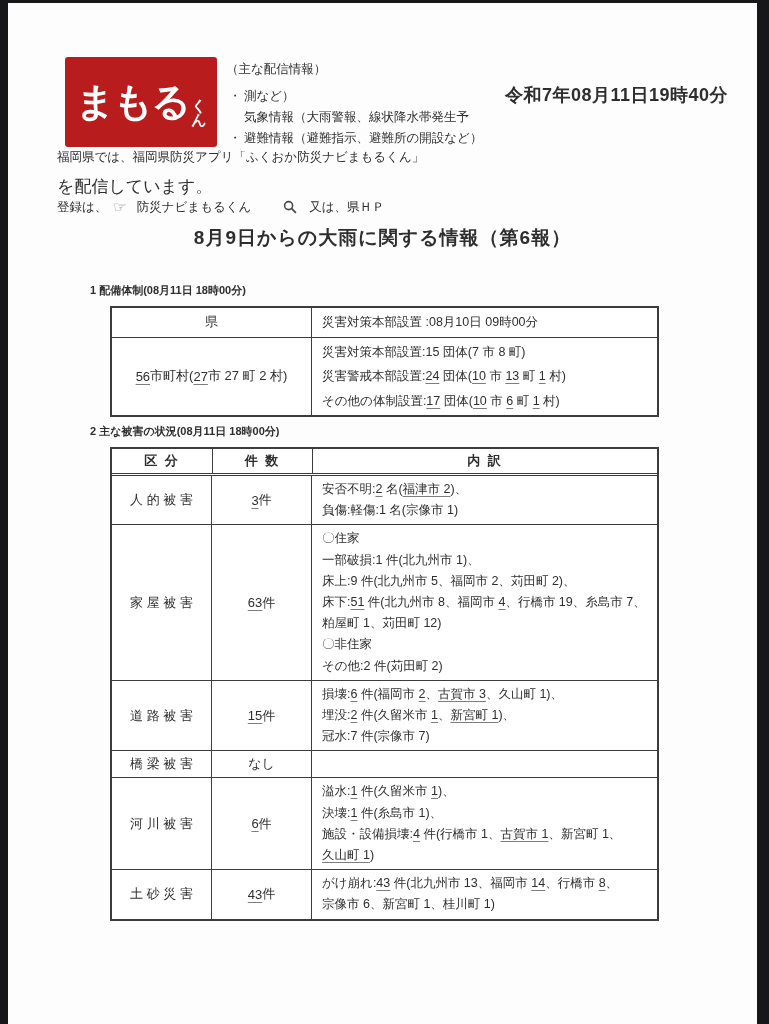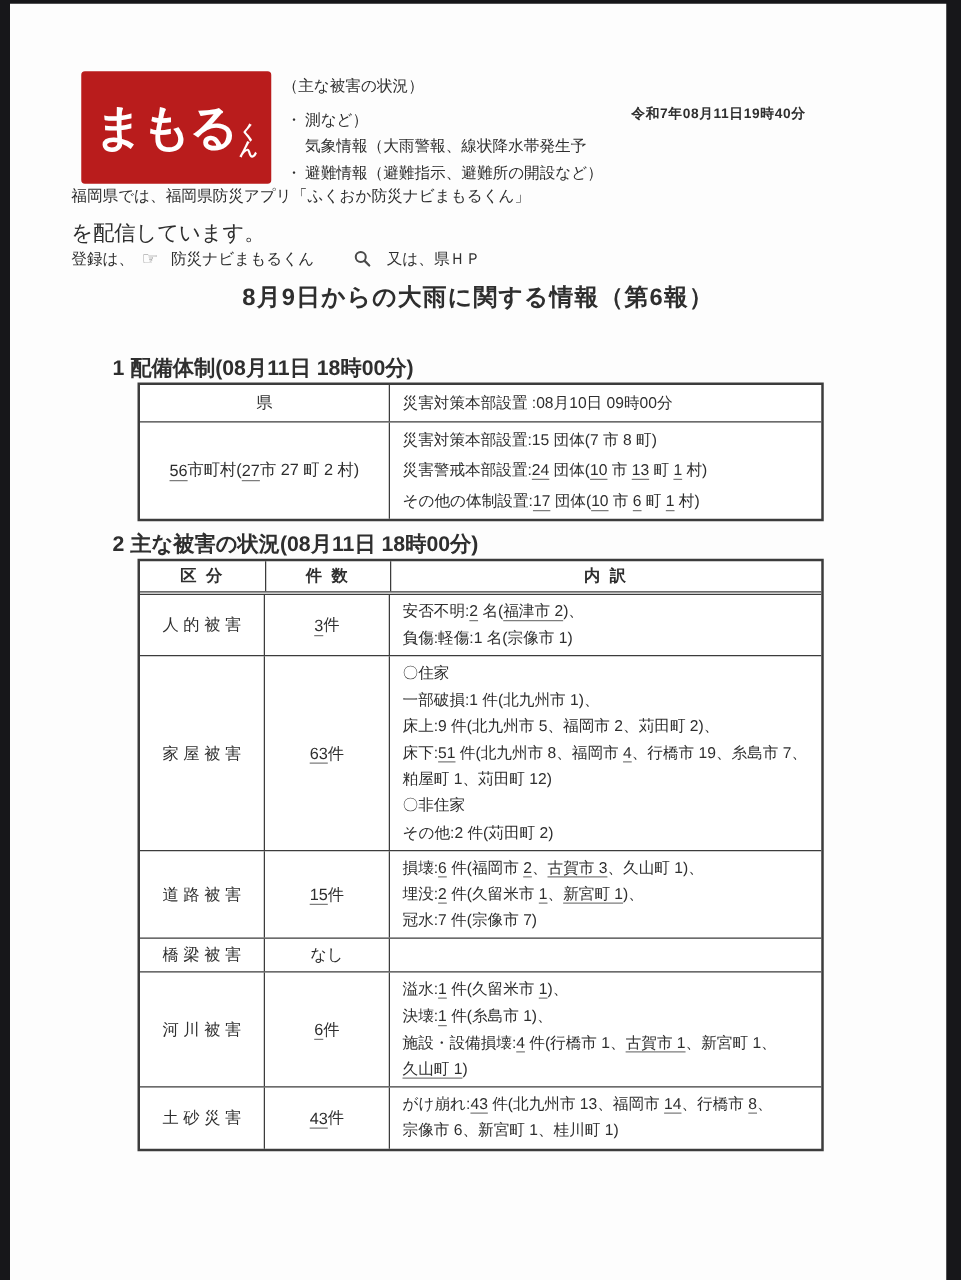--- a/index.html
+++ b/index.html
@@ -27,38 +27,38 @@
     display:flex; flex-direction:column; font-size:15px; font-weight:bold;
     line-height:14px; margin-top:22px; margin-left:2px;
   }
   .dist-info { position:absolute; left:218px; top:58px; width:280px; font-size:12.5px; }
   .dist-title { margin-bottom:8px; }
   .bullet { display:flex; line-height:21px; }
   .bullet-marker { width:18px; text-align:center; flex:0 0 18px; }
   .bullet-line { white-space:nowrap; }
   .datetime {
     position:absolute; left:497px; top:80px;
-    font-size:11px; font-weight:bold; letter-spacing:0.5px; white-space:nowrap;
+    font-size:18px; font-weight:bold; letter-spacing:0.5px; white-space:nowrap;
   }
   .intro1 { position:absolute; left:49px; top:146px; font-size:12.5px; }
   .intro2 { position:absolute; left:49px; top:172px; font-size:17px; }
   .register {
     position:absolute; left:49px; top:195px; font-size:12.5px;
     display:flex; align-items:center;
   }
   .pointer-icon { font-size:15px; color:#8a8a8a; margin:0 10px 0 6px; }
   .register-app { margin-right:32px; }
   .search-icon { margin-right:12px; display:inline-flex; }
   .doc-title {
     position:absolute; left:0; right:0; top:222px;
     text-align:center; font-size:19px; font-weight:bold; letter-spacing:1px;
   }
 
   
-  .sec-heading { position:absolute; font-size:17px; font-weight:bold; white-space:nowrap; }
+  .sec-heading { position:absolute; font-size:11px; font-weight:bold; white-space:nowrap; }
   .sec1-heading { left:82px; top:280px; }
   .sec2-heading { left:82px; top:421px; }
 
   
   .doc-table { position:absolute; left:102px; width:549px; border:2px solid #3c3c3c; background:#fff; }
   .table1 { top:303px; }
   .table2 { top:444px; }
 
   .t1-row { display:grid; grid-template-columns:200px 1fr; }
   .t1-row + .t1-row { border-top:1px solid #3c3c3c; }
@@ -102,21 +102,21 @@
 
   <div class="logo" style="background: #b91c1c;">
     <span class="logo-main">まもる</span>
     <span class="logo-suffix">
       <span>く</span>
       <span>ん</span>
     </span>
   </div>
 
   <div class="dist-info">
-    <div class="dist-title">（主な被害の状況）</div>
+    <div class="dist-title">（主な配信情報）</div>
     <div id="bullets">
         <div class="bullet">
           <span class="bullet-marker">・</span>
           <div>
             <div class="bullet-line">測など）</div>
             <div class="bullet-line">気象情報（大雨警報、線状降水帯発生予</div>
           </div>
         </div>
         <div class="bullet">
           <span class="bullet-marker">・</span>

